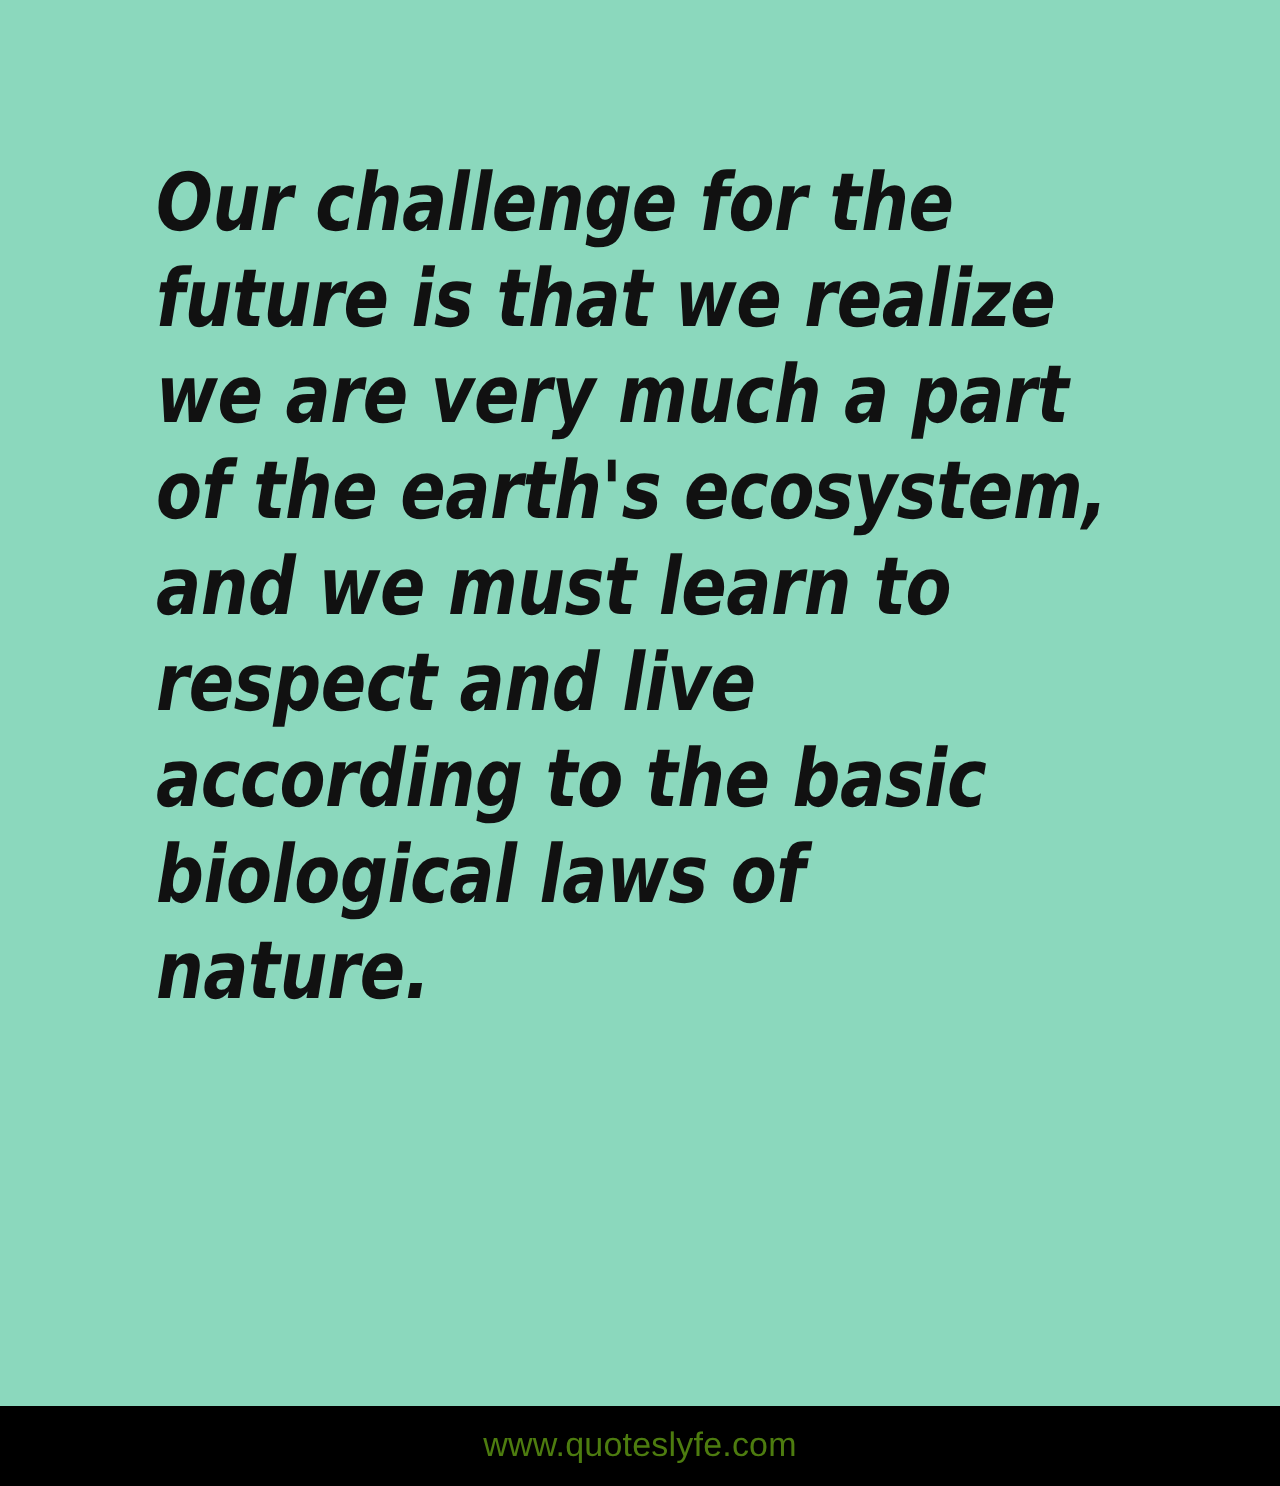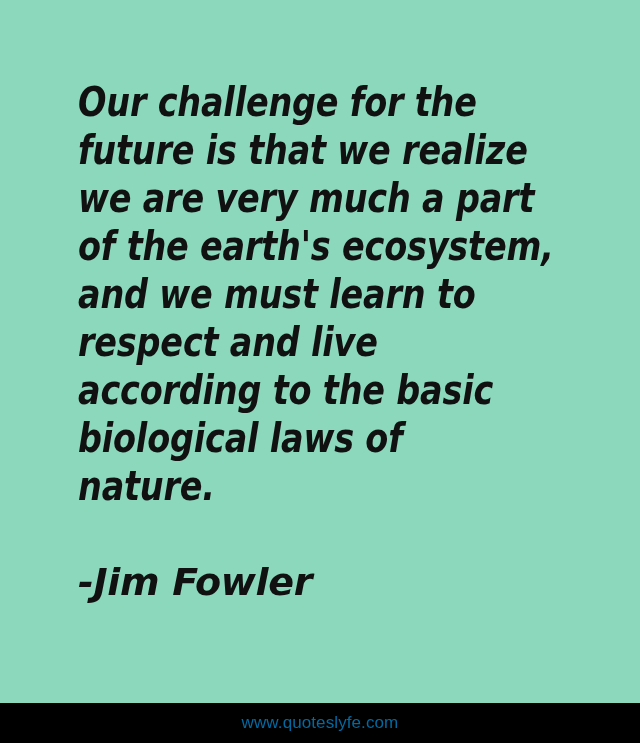--- a/index.html
+++ b/index.html
@@ -69,40 +69,39 @@
     display: flex;
     align-items: center;
     justify-content: center;
   }
 
   .footer-url {
     font-family: "Liberation Sans", sans-serif;
     font-size: 17px;
     font-weight: normal;
     font-style: normal;
-    color: #0369a1;
+    color: #4d7c0f;
     letter-spacing: 0.1px;
   }
 </style>
 </head>
 <body>
 
 <div class="quote-card">
 
   <div class="quote-body">
     <p class="quote-text">Our challenge for the
 future is that we realize
 we are very much a part
 of the earth's ecosystem,
 and we must learn to
 respect and live
 according to the basic
 biological laws of
 nature.</p>
 
-    <p class="quote-attribution">-Jim Fowler</p>
   </div>
 
   <div class="footer-bar">
     <span class="footer-url">www.quoteslyfe.com</span>
   </div>
 
 </div>
 
 </body></html>

